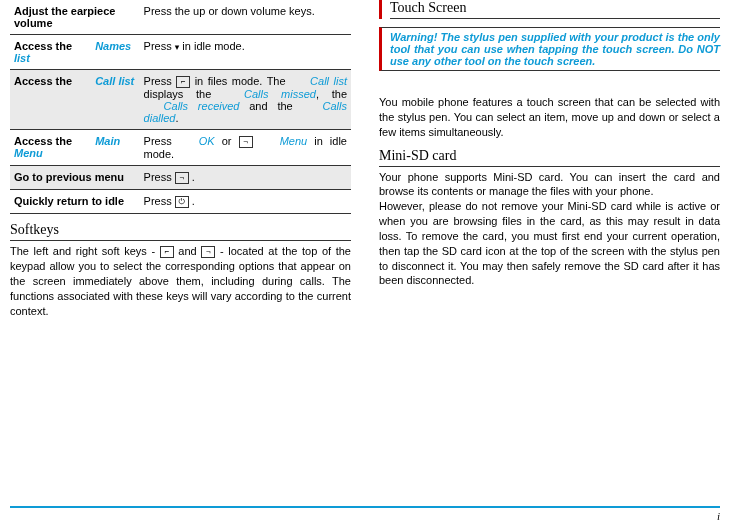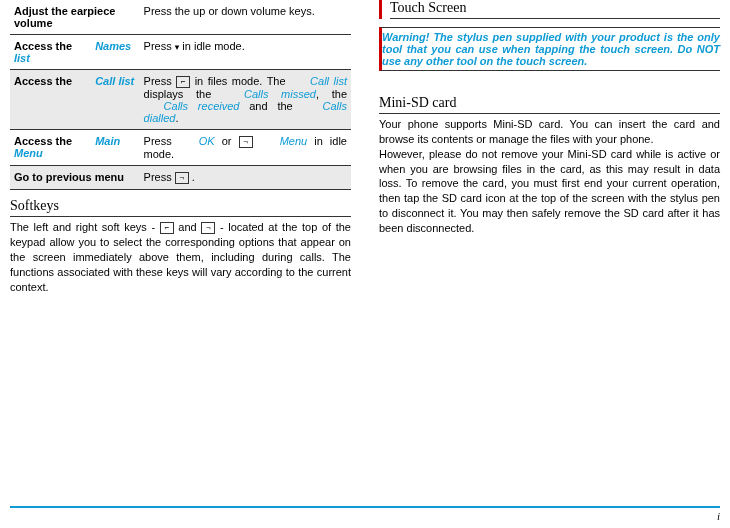--- a/index.html
+++ b/index.html
@@ -8,21 +8,21 @@
 .column { flex: 1; }
 .left-col { width: 360px; }
 .right-col { width: 320px; position: relative; }
 table { width: 100%; border-collapse: collapse; }
 tr.shaded { background: #eaeaea; }
 td { padding: 5px 4px; vertical-align: top; border-bottom: 1px solid #333; }
 td.label { font-weight: bold; width: 38%; }
 .colored { color: #0e9bd6; font-style: italic; margin-left: 20px; }
 .heading { font-family: 'Comic Sans MS', cursive; font-size: 14px; font-weight: normal; border-bottom: 1px solid #333; margin: 8px 0 3px 0; padding-bottom: 2px; }
 .red-bar { border-left: 3px solid #c00; padding-left: 8px; margin-bottom: 8px; }
-.warning-bar { border-left: 3px solid #c00; border-top: 1px solid #333; border-bottom: 1px solid #333; margin-bottom: 24px; }
+.warning-bar { border-left: 3px solid #c00; padding-left: 8px; border-top: 1px solid #333; border-bottom: 1px solid #333; margin-bottom: 24px; }
 .warning-text { color: #0e9bd6; font-style: italic; font-weight: bold; text-align: justify; padding: 3px 0; }
 .body-text { text-align: justify; line-height: 1.35; margin-bottom: 8px; }
 .icon-box { display: inline-block; width: 14px; height: 12px; border: 1px solid #333; vertical-align: middle; font-size: 8px; text-align: center; line-height: 10px; }
 .arrow-ico { display: inline-block; font-size: 9px; vertical-align: middle; }
 .footer { position: absolute; bottom: 6px; width: 710px; left: 10px; border-top: 2px solid #0e9bd6; text-align: right; font-style: italic; font-family: Georgia, serif; padding-top: 2px; }
 </style>
 </head>
 <body>
 
 <div class="page">
@@ -56,36 +56,43 @@
         <td style="text-align:justify;">
           <span>Press </span><span class="colored">OK</span><span> or </span><span class="icon-box">¬</span><span> </span><span class="colored">Menu</span><span> in idle mode.</span>
         </td>
       </tr>
       <tr class="shaded">
         <td class="label">Go to previous menu</td>
         <td>
           <span>Press </span><span class="icon-box">¬</span><span> .</span>
         </td>
       </tr>
+      <tr class="">
+        <td class="label">Quickly return to idle</td>
+        <td>
+          <span>Press </span><span class="icon-box">⏻</span><span> .</span>
+        </td>
+      </tr>
     </tbody>
       </table>
 
     <div class="heading">Softkeys</div>
     <div class="body-text">
       <span>The left and right soft keys - </span><span class="icon-box">⌐</span><span> and </span><span class="icon-box">¬</span><span> - located at the top of the keypad allow you to select the corresponding options that appear on the screen immediately above them, including during calls. The functions associated with these keys will vary according to the current context.</span>
     </div>
   </div>
 
   <div class="column right-col">
     <div class="red-bar">
       <div class="heading" style="margin-top:0;">Touch Screen</div>
     </div>
     <div class="warning-bar">
       <div class="warning-text">Warning! The stylus pen supplied with your product is the only tool that you can use when tapping the touch screen.  Do NOT use any other tool on the touch screen.</div>
     </div>
+    <div class="body-text">You mobile phone features a touch screen that can be selected with the stylus pen.  You can select an item, move up and down or select a few items simultaneously.</div>
 
     <div class="heading">Mini-SD card</div>
     <div class="body-text" style="white-space:pre-line;">Your phone supports Mini-SD card.  You can insert the card and browse its contents or manage the files with your phone.
 However, please do not remove your Mini-SD card while is active or when you are browsing files in the card, as this may result in data loss.  To remove the card, you must first end your current operation, then tap the SD card icon at the top of the screen with the stylus pen to disconnect it.  You may then safely remove the SD card after it has been disconnected.</div>
   </div>
 </div>
 
 <div class="footer">i</div>
 
 </body></html>

